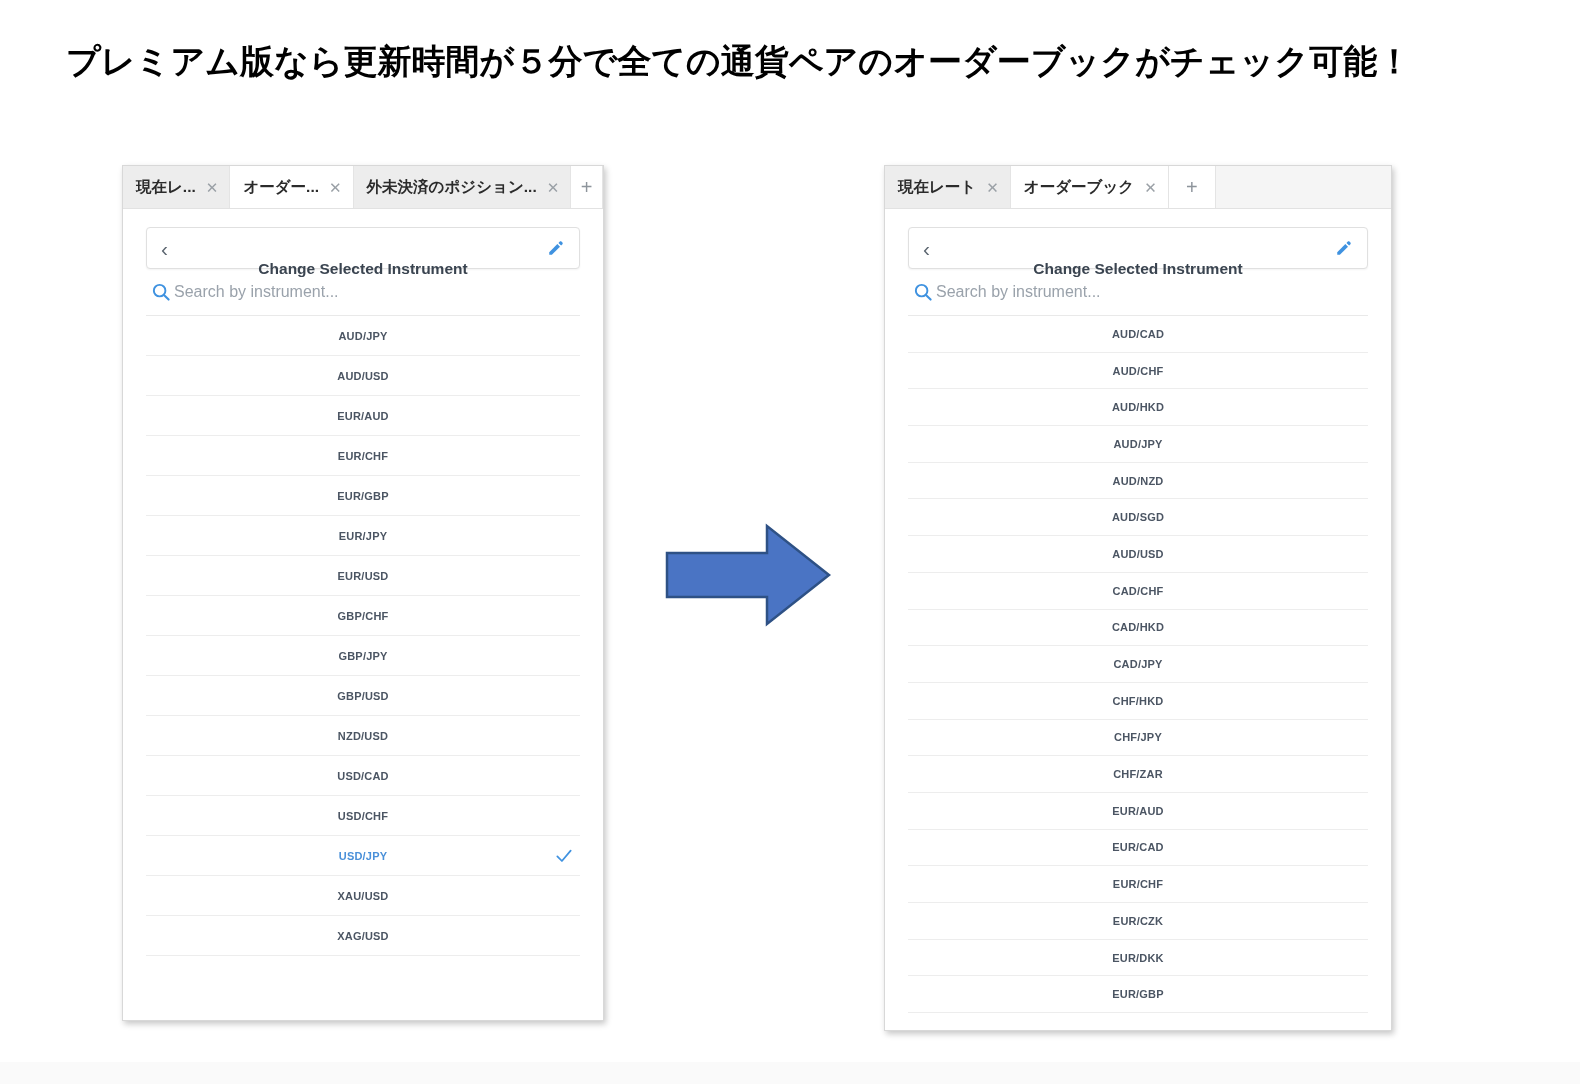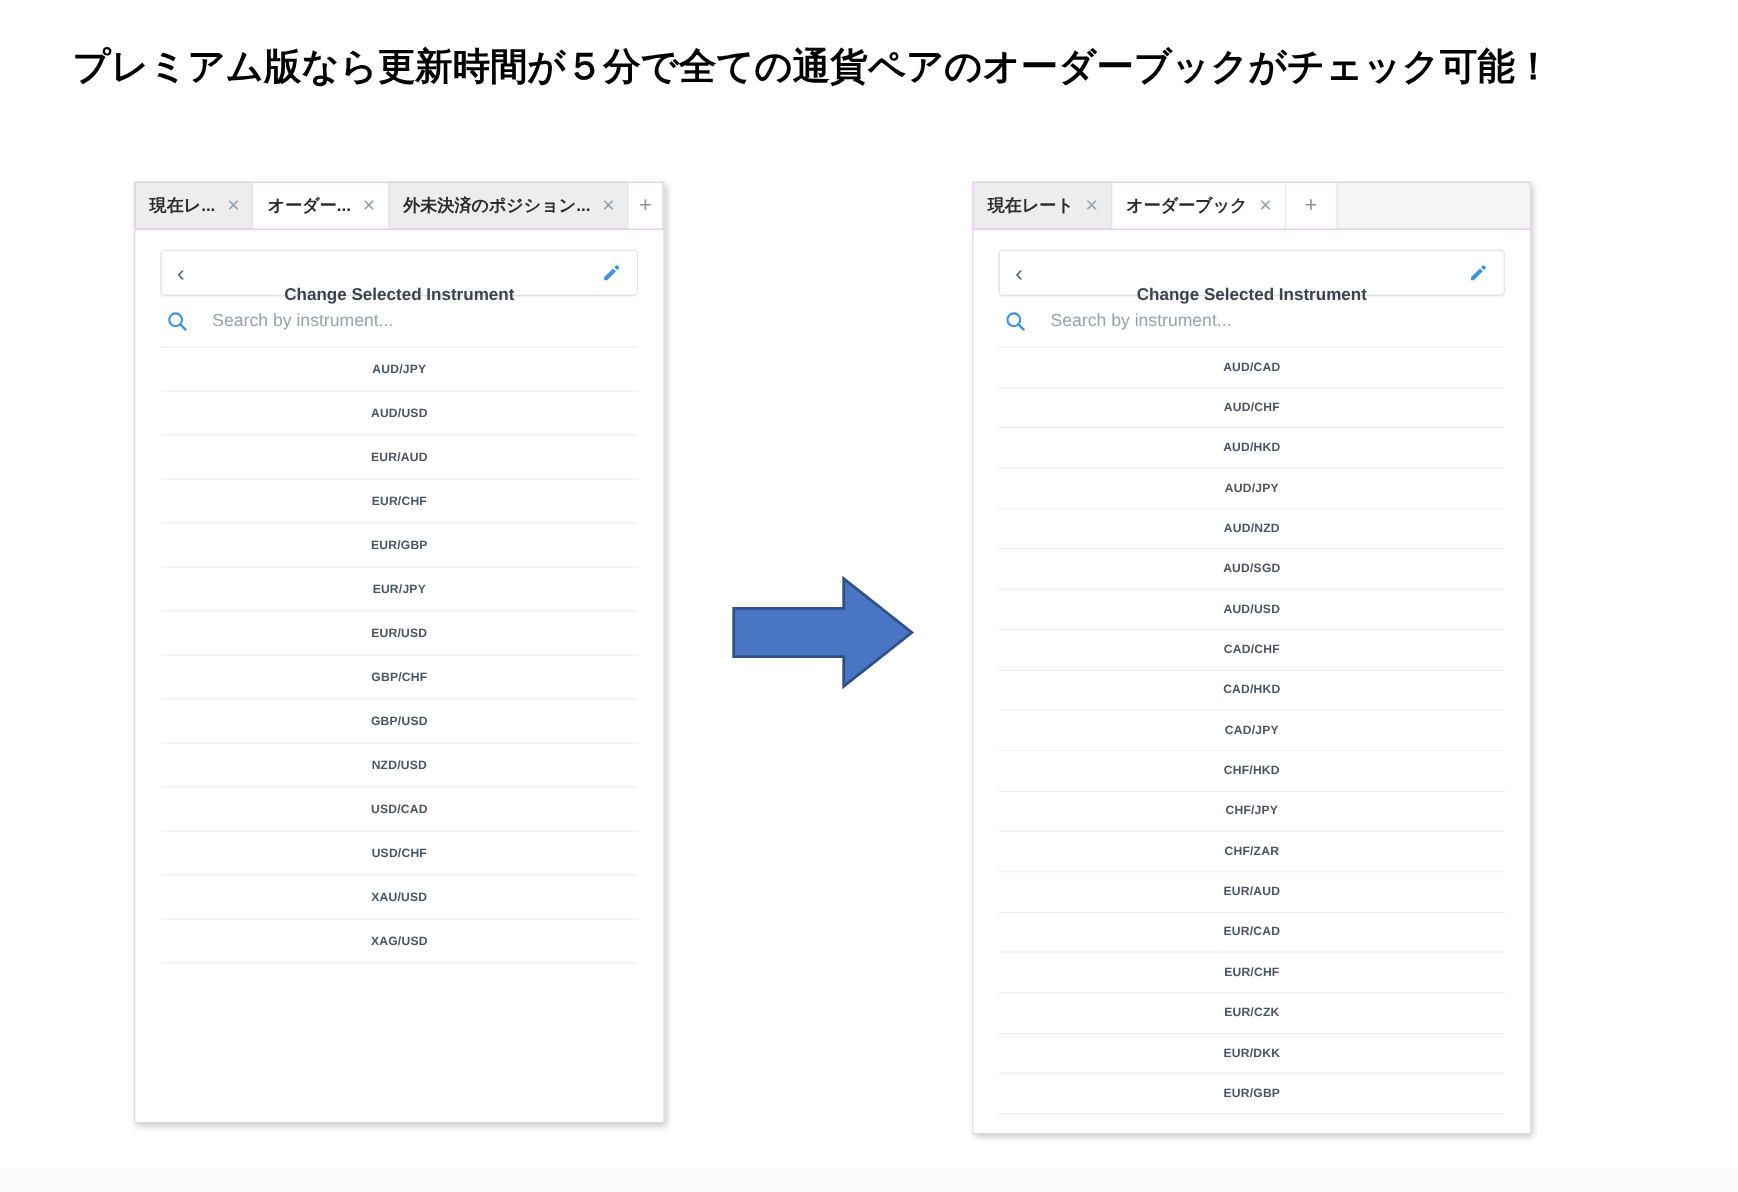--- a/index.html
+++ b/index.html
@@ -59,21 +59,21 @@
     top: 165px;
     width: 508px;
     height: 866px;
   }
 
   
   .tabstrip {
     display: flex;
     align-items: stretch;
     height: 42px;
-    background: #d946ef;
+    background: #86efac;
     border-bottom: 1px solid #e2e2e2;
   }
   .tab {
     display: flex;
     align-items: center;
     gap: 10px;
     padding: 0 11px 0 13px;
     background: #ededed;
     border-right: 1px solid #e4e4e4;
     cursor: pointer;
@@ -147,21 +147,21 @@
     width: 20px;
     display: flex;
     align-items: center;
     justify-content: flex-end;
     cursor: pointer;
   }
 
   
   .search-row {
     display: flex;
-    gap: 21px;
+    gap: 2px;
     margin: 0 23px;
     padding: 12px 2px 12px 4px;
     border-bottom: 1px solid #e9e9e9;
   }
   .search-icon { display: flex; align-items: center; }
   .search-input {
     flex: 1;
     border: none;
     outline: none;
     background: transparent;
@@ -275,30 +275,41 @@
       <div class="inst-row">
         <span class="inst-label">EUR/JPY</span>
       </div>
       <div class="inst-row">
         <span class="inst-label">EUR/USD</span>
       </div>
       <div class="inst-row">
         <span class="inst-label">GBP/CHF</span>
       </div>
       <div class="inst-row">
+        <span class="inst-label">GBP/JPY</span>
+      </div>
+      <div class="inst-row">
         <span class="inst-label">GBP/USD</span>
       </div>
       <div class="inst-row">
         <span class="inst-label">NZD/USD</span>
       </div>
       <div class="inst-row">
         <span class="inst-label">USD/CAD</span>
       </div>
       <div class="inst-row">
         <span class="inst-label">USD/CHF</span>
+      </div>
+      <div class="inst-row selected">
+        <span class="inst-label">USD/JPY</span>
+        <span class="inst-check">
+          <svg width="20" height="20" viewBox="0 0 24 24">
+            <polyline points="4,12.5 9.5,18 20,5.5" fill="none" stroke="#3f92e0" stroke-width="2.1" stroke-linecap="round" stroke-linejoin="round"></polyline>
+          </svg>
+        </span>
       </div>
       <div class="inst-row">
         <span class="inst-label">XAU/USD</span>
       </div>
       <div class="inst-row">
         <span class="inst-label">XAG/USD</span>
       </div>
     </div>
 </div>
 

